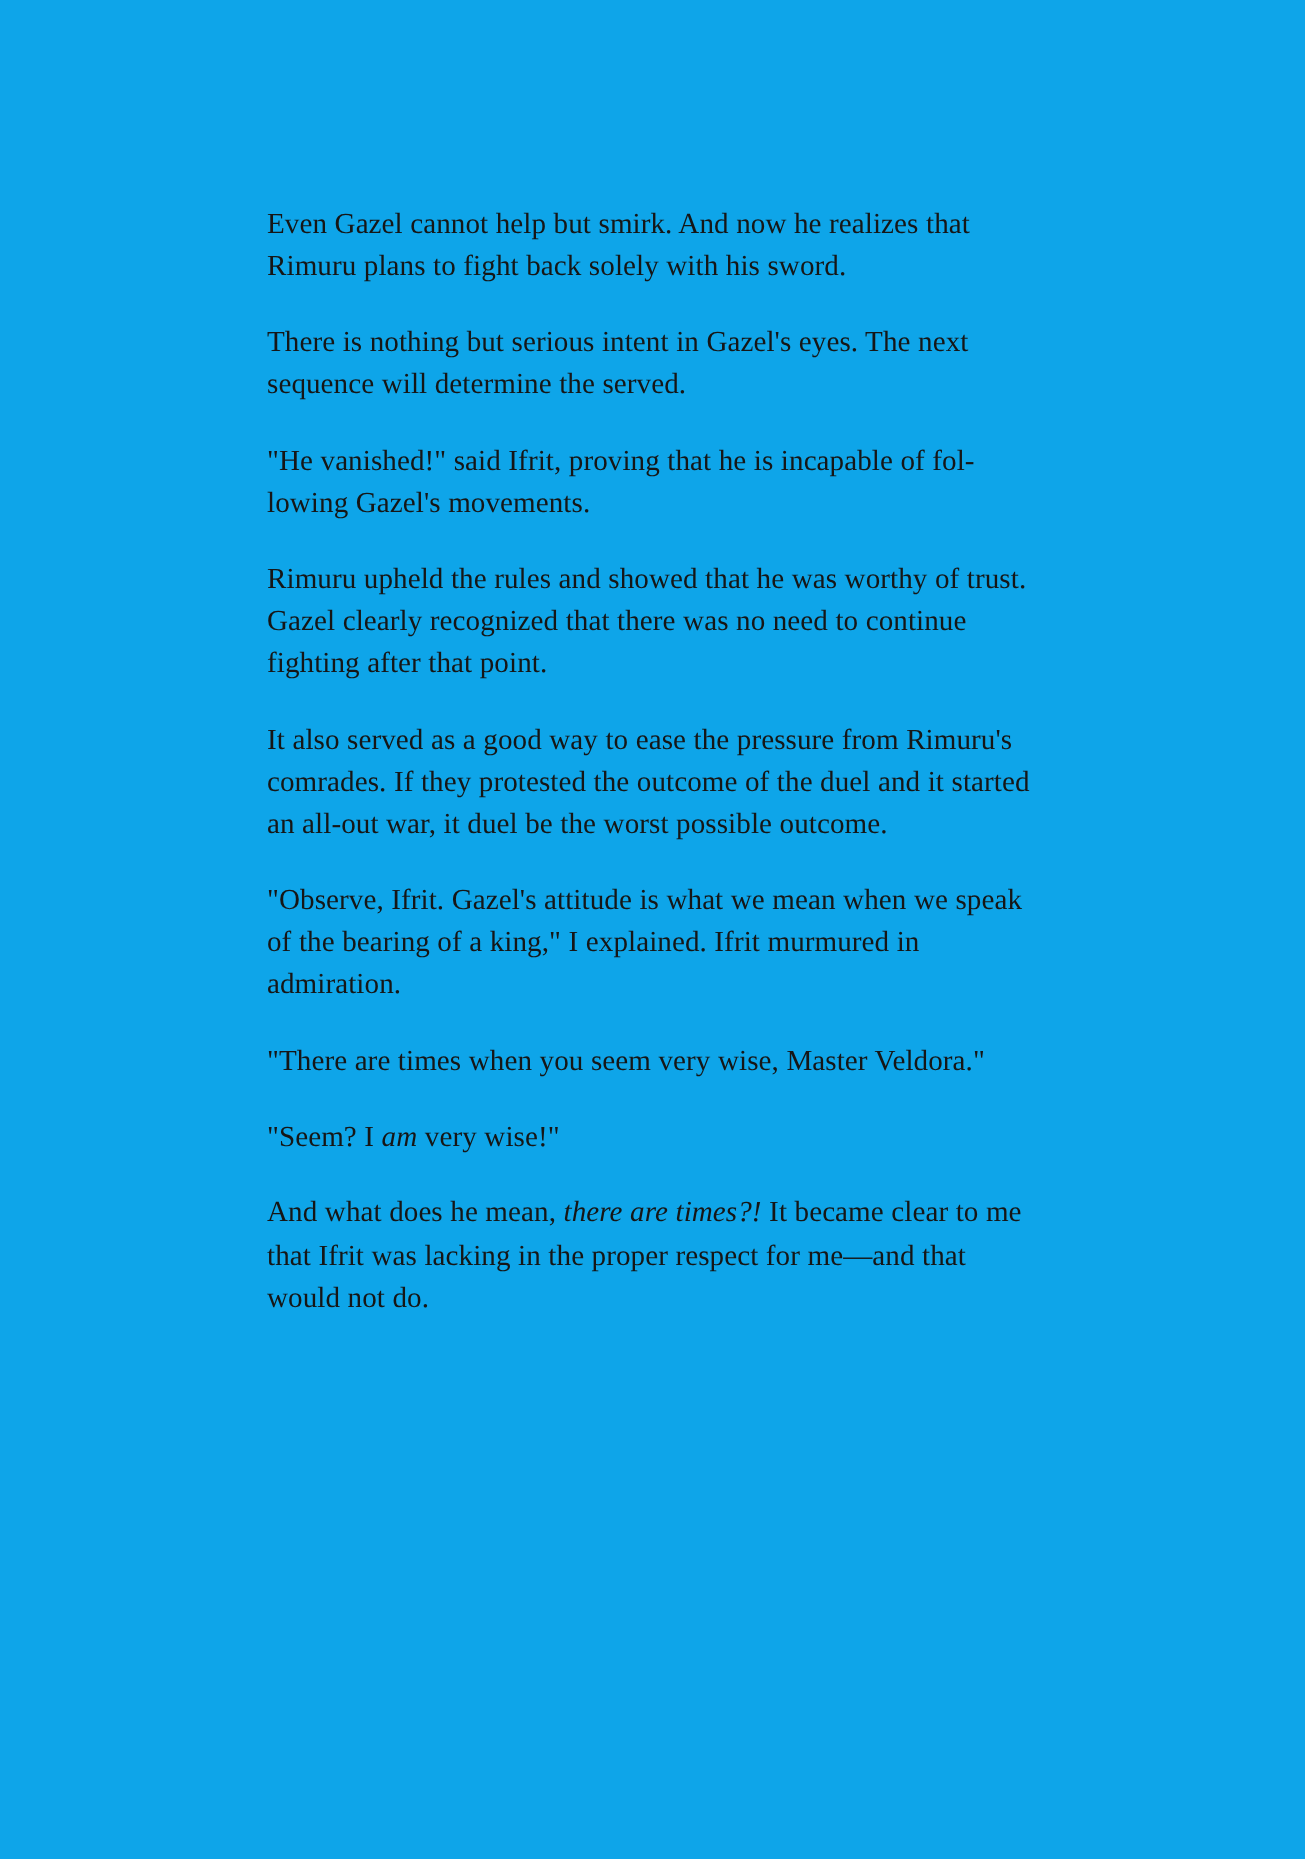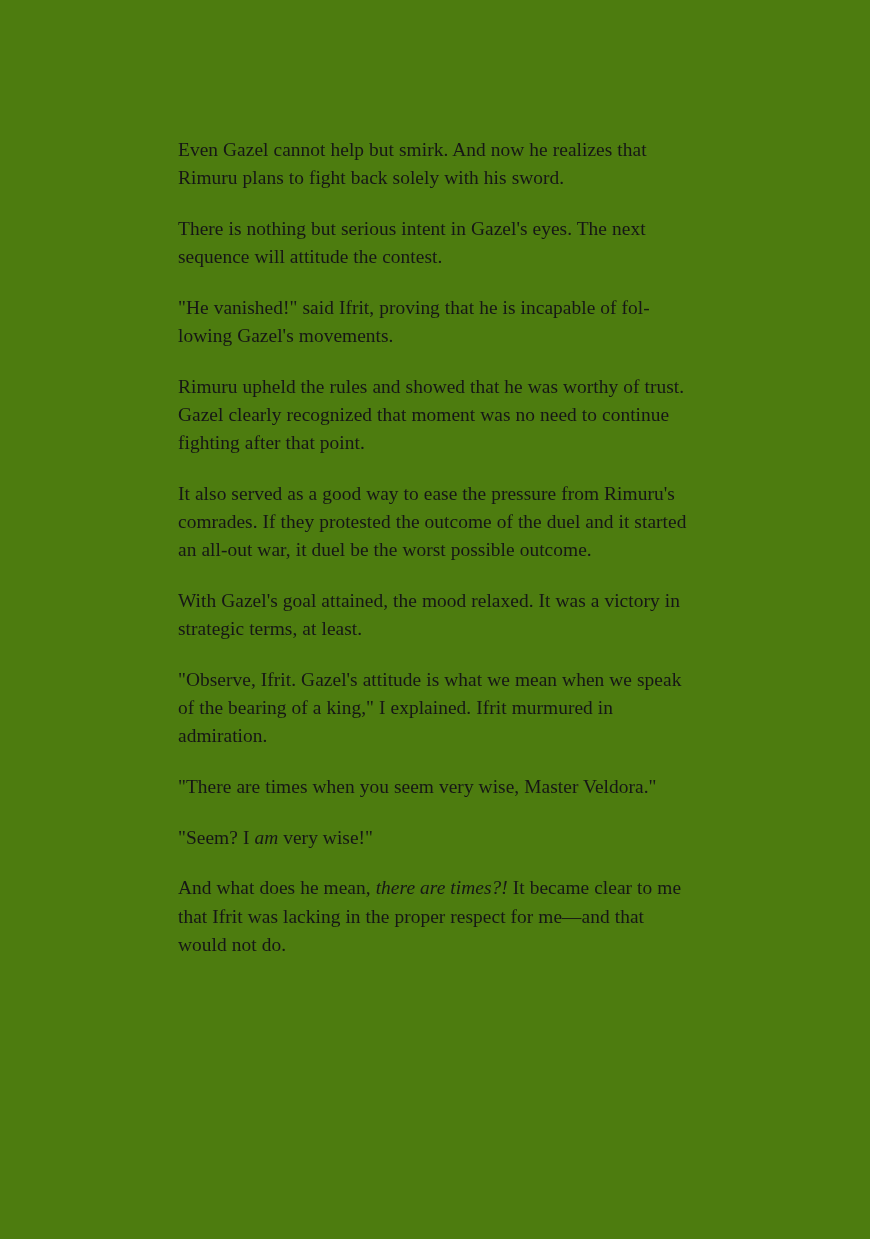--- a/index.html
+++ b/index.html
@@ -10,21 +10,21 @@
   body {
     width: 870px;
     height: 1239px;
     font-family: "Liberation Serif", serif;
     color: #1a1a1a;
   }
   .page {
     position: relative;
     width: 870px;
     height: 1239px;
-    background: #4d7c0f;
+    background: #0ea5e9;
     box-sizing: border-box;
   }
   .text-column {
     position: absolute;
     left: 178px;
     top: 136px;
     width: 516px;
   }
   .para {
     margin: 0 0 22.5px 0;
@@ -40,23 +40,22 @@
   }
   .para i, .para em {
   }
 </style>
 </head>
 <body>
 
 <div class="page">
   <div class="text-column">
     <p class="para">Even Gazel cannot help but smirk. And now he realizes that Rimuru plans to fight back solely with his sword.</p>
-    <p class="para">There is nothing but serious intent in Gazel's eyes. The next sequence will attitude the contest.</p>
+    <p class="para">There is nothing but serious intent in Gazel's eyes. The next sequence will determine the served.</p>
     <p class="para">"He vanished!" said Ifrit, proving that he is incapable of fol-lowing Gazel's movements.</p>
-    <p class="para">Rimuru upheld the rules and showed that he was worthy of trust. Gazel clearly recognized that moment was no need to continue fighting after that point.</p>
+    <p class="para">Rimuru upheld the rules and showed that he was worthy of trust. Gazel clearly recognized that there was no need to continue fighting after that point.</p>
     <p class="para">It also served as a good way to ease the pressure from Rimuru's comrades. If they protested the outcome of the duel and it started an all-out war, it duel be the worst possible outcome.</p>
-    <p class="para">With Gazel's goal attained, the mood relaxed. It was a victory in strategic terms, at least.</p>
     <p class="para">"Observe, Ifrit. Gazel's attitude is what we mean when we speak of the bearing of a king," I explained. Ifrit murmured in admiration.</p>
     <p class="para">"There are times when you seem very wise, Master Veldora."</p>
     <p class="para">"Seem? I <em>am</em> very wise!"</p>
     <p class="para">And what does he mean, <em>there are times?!</em> It became clear to me that Ifrit was lacking in the proper respect for me—and that would not do.</p>
   </div>
 </div>
 
 </body></html>

